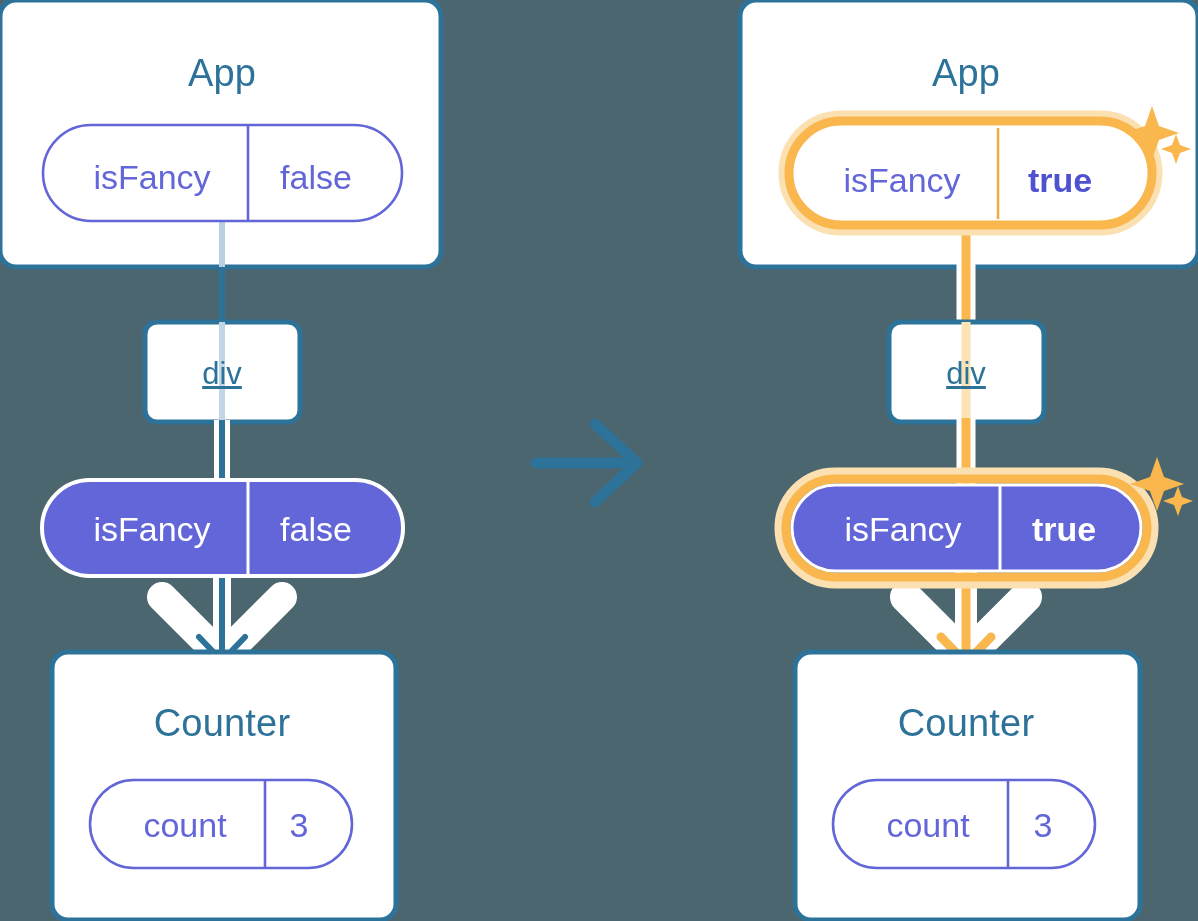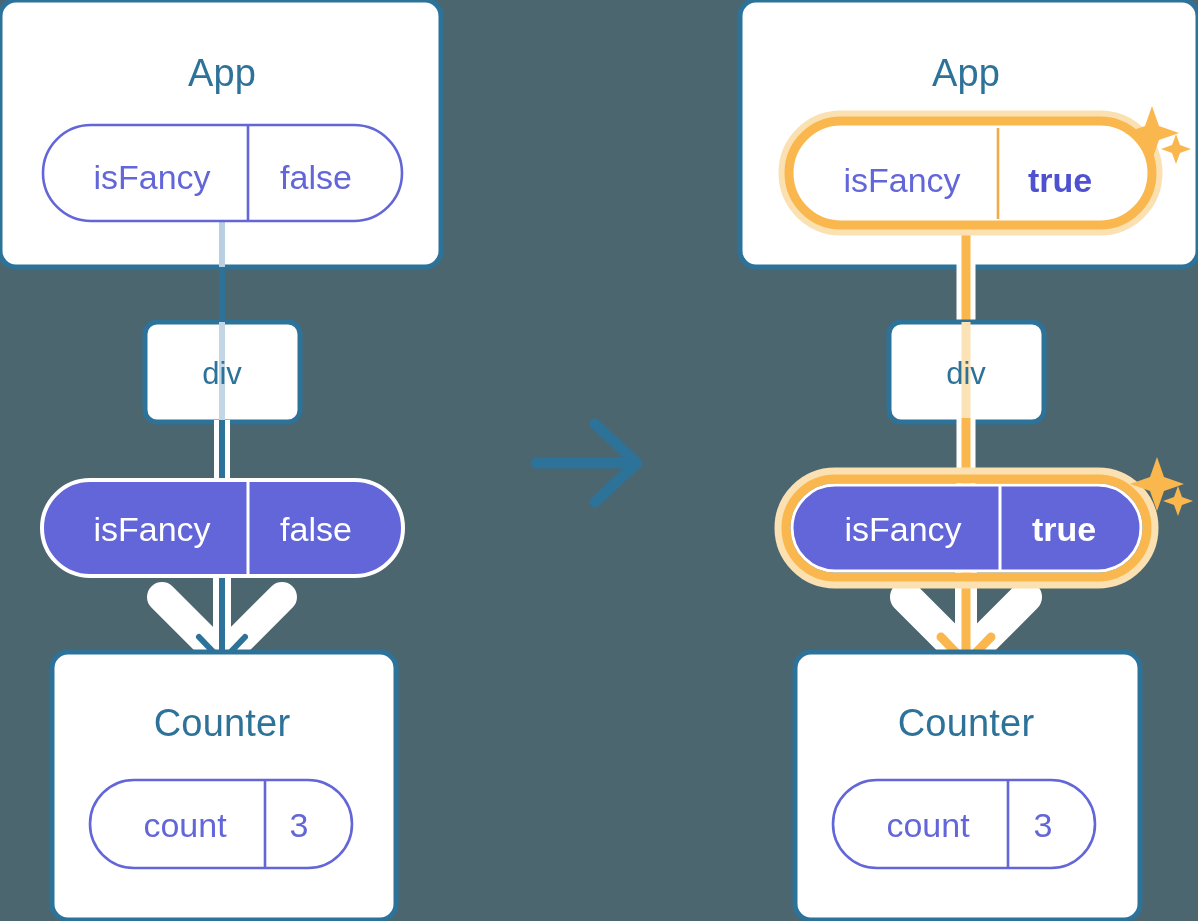--- a/index.html
+++ b/index.html
@@ -52,20 +52,21 @@
     font-size: 34px;
   }
   .pill-label-white-b {
     color: #ffffff;
     font-size: 34px;
     font-weight: bold;
   }
   .div-label {
     color: #2d7299;
     font-size: 31px;
+    text-decoration: underline;
   }
   .ctr {
     transform: translate(-50%, -50%);
   }
 </style>
 </head>
 <body>
 
 <div id="stage">
 

